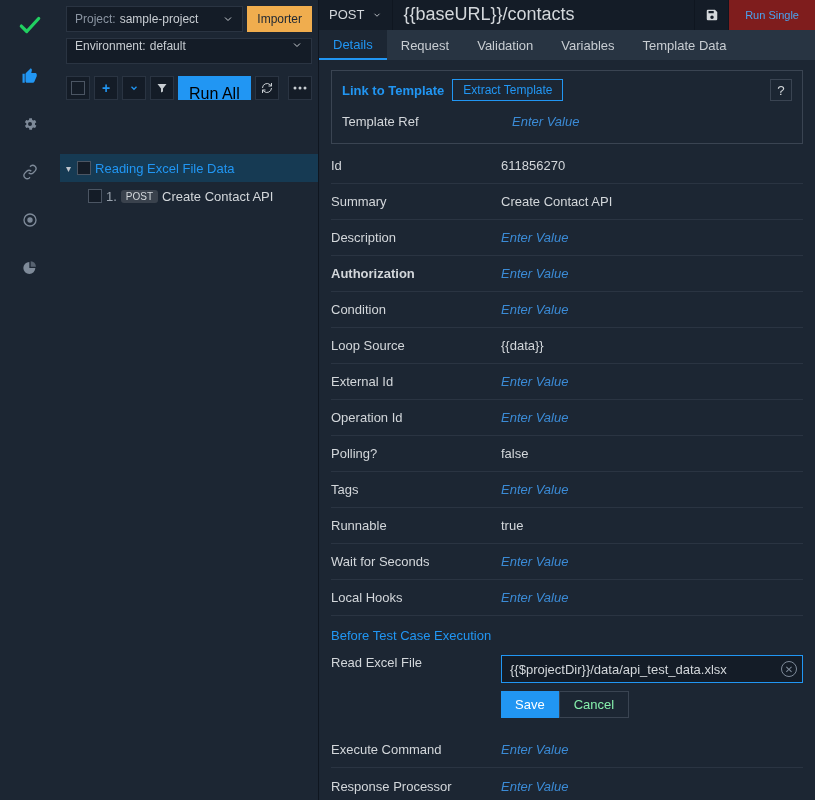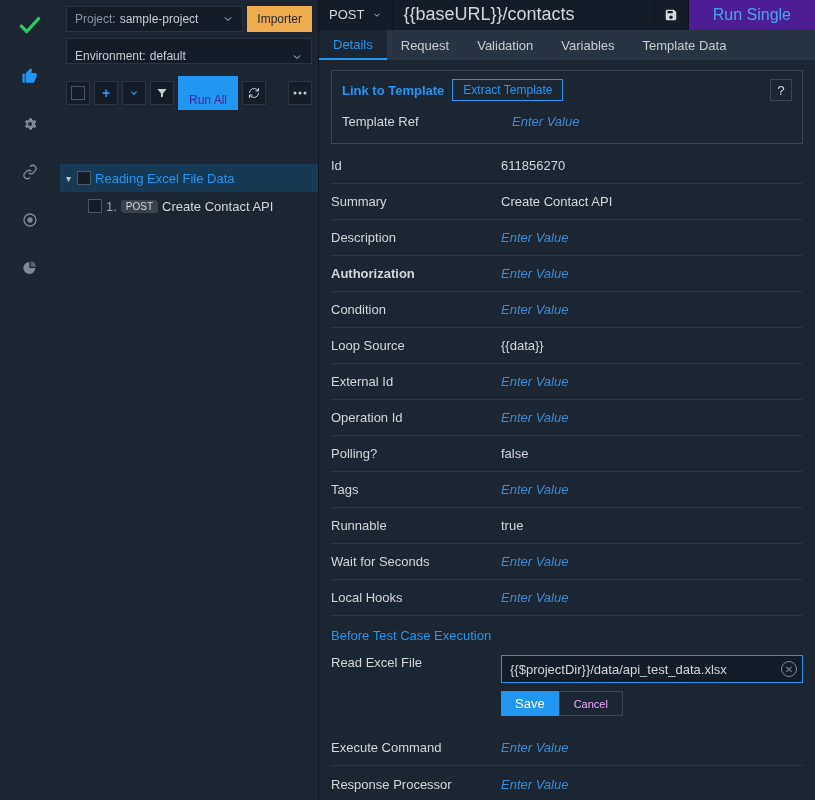--- a/index.html
+++ b/index.html
@@ -13,44 +13,44 @@
   .rail .rail-icon.active { color: #2196f3; }
 
   
   .mid { width: 258px; background: #1c2633; display:flex; flex-direction:column; }
   .mid-top { padding: 6px 6px 0 6px; }
   .row { display:flex; align-items:center; gap:4px; margin-bottom:6px; }
   .proj-box { flex:1; background:#141c27; border:1px solid #2a3442; height:26px; display:flex; align-items:center; padding:0 8px; color:#c8cdd2; font-size:12px; gap:4px;}
   .proj-box .label { color:#8a94a1;}
   .proj-chev { margin-left:auto; color:#c8cdd2; }
   .importer-btn { background:#f0ad4e; color:#1c2633; border:none; height:26px; padding:0 10px; font-size:12px; font-weight:500; cursor:pointer;}
-  .env-box { background:#141c27; border:1px solid #2a3442; height:26px; display:flex; align-items:flex-end; padding:0 8px; color:#c8cdd2; font-size:12px; gap:4px; width:100%;}
+  .env-box { background:#141c27; border:1px solid #2a3442; height:26px; display:flex; align-items:flex-start; padding:0 8px; color:#c8cdd2; font-size:12px; gap:4px; width:100%;}
   .toolbar { display:flex; align-items:center; gap:4px; padding:6px 6px; }
   .tb-btn { background:#141c27; border:1px solid #2a3442; color:#c8cdd2; height:24px; min-width:24px; display:flex; align-items:center; justify-content:center; cursor:pointer; font-size:12px;}
   .checkbox-sq { width:14px; height:14px; border:1px solid #4b5563; background:#141c27;}
   .tb-plus { color:#2196f3; font-weight:bold; font-size:14px;}
-  .runall-btn { background:#2196f3; color:#4c1d95; border:1px solid #2196f3; padding:16px 10px; height:24px; font-size:12px; cursor:pointer;}
+  .runall-btn { background:#2196f3; color:#000000; border:1px solid #2196f3; padding:8px 10px; height:24px; font-size:16px; cursor:pointer;}
   .tb-ellipsis { margin-left:auto; }
 
   .tree { margin-top:48px; font-size:13px; }
   .tree-row { display:flex; align-items:center; height:28px; padding-left:6px; gap:4px; }
   .tree-row.sel { background:#163a53; }
   .tree-folder { color:#2196f3; font-weight:500; }
   .caret { font-size:10px; color:#bfc5cc; margin-right:2px;}
   .method-badge { background:#3a424d; color:#d3d7db; font-size:10px; padding:1px 5px; border-radius:3px; }
   .tree-leaf { padding-left:28px; }
   .tree-num { color:#9aa3ae; }
 
   
   .main { flex:1; background:#1c2633; border-left:1px solid #0f1620; display:flex; flex-direction:column; }
   .req-bar { display:flex; align-items:center; height:30px; border-bottom:1px solid #0f1620; }
   .method-sel { background:#141c27; color:#d3d7db; height:30px; display:flex; align-items:center; padding:0 10px; gap:8px; border-right:1px solid #0f1620; }
   .url-in { flex:1; background:#141c27; border:none; height:30px; color:#d3d7db; padding:0 10px; font-size:18px; outline:none; border-right:1px solid #0f1620;}
   .save-ico { width:34px; height:30px; display:flex; align-items:center; justify-content:center; background:#141c27; border-right:1px solid #0f1620; cursor:pointer;}
-  .run-single { background:#4c1d95; color:#4aa3f0; height:30px; padding:0 24px; border:none; font-size:16px; cursor:pointer;}
+  .run-single { background:#7f1d1d; color:#4aa3f0; height:30px; padding:0 16px; border:none; font-size:11px; cursor:pointer;}
 
   .tabs { display:flex; background:#283442; height:30px; align-items:stretch; padding:0; }
   .tab { padding:0 14px; color:#c8cdd2; display:flex; align-items:center; font-size:13px; cursor:pointer; }
   .tab.active { background:#1c2633; color:#2196f3; border-bottom:2px solid #2196f3; }
 
   .body { flex:1; overflow-y:auto; padding:10px 12px 20px 12px; }
   .link-box { border:1px solid #3a4452; padding:8px 10px 0 10px; margin-bottom:4px; }
   .link-row { display:flex; align-items:center; gap:8px; margin-bottom:6px;}
   .link-title { color:#2196f3; font-weight:700; }
   .extract-btn { border:1px solid #2196f3; color:#2196f3; background:transparent; padding:3px 10px; font-size:12px; cursor:pointer;}
@@ -66,21 +66,21 @@
   .section-title { color:#2196f3; font-weight:500; margin:12px 0 6px 0; }
 
   .excel-row { display:flex; align-items:flex-start; padding-top:6px; }
   .excel-row .fname { width:170px; }
   .excel-right { flex:1; display:flex; flex-direction:column; gap:8px;}
   .excel-input-wrap { position:relative; }
   .excel-input { width:100%; background:#141c27; border:1px solid #2196f3; height:28px; color:#d3d7db; padding:0 30px 0 8px; font-size:13px; outline:none;}
   .clear-ic { position:absolute; right:6px; top:50%; transform:translateY(-50%); width:16px; height:16px; border:1px solid #7e8a99; border-radius:50%; display:flex; align-items:center; justify-content:center; color:#7e8a99; font-size:10px; cursor:pointer;}
   .btn-row { display:flex; }
   .save-btn { background:#2196f3; color:#fff; border:none; padding:5px 14px; font-size:13px; cursor:pointer;}
-  .cancel-btn { background:transparent; color:#f0abfc; border:1px solid #3a4452; padding:5px 14px; font-size:11px; cursor:pointer;}
+  .cancel-btn { background:transparent; color:#86efac; border:1px solid #3a4452; padding:5px 14px; font-size:13px; cursor:pointer;}
 
   svg { display:block; }
 </style>
 </head>
 <body>
 
 <div class="root">
 
   <div class="rail">
     <div class="logo">

